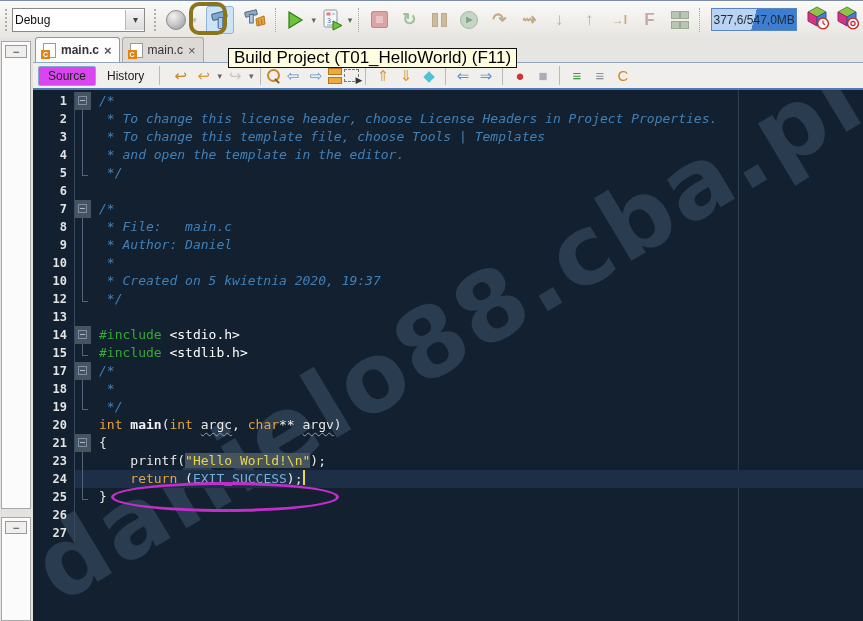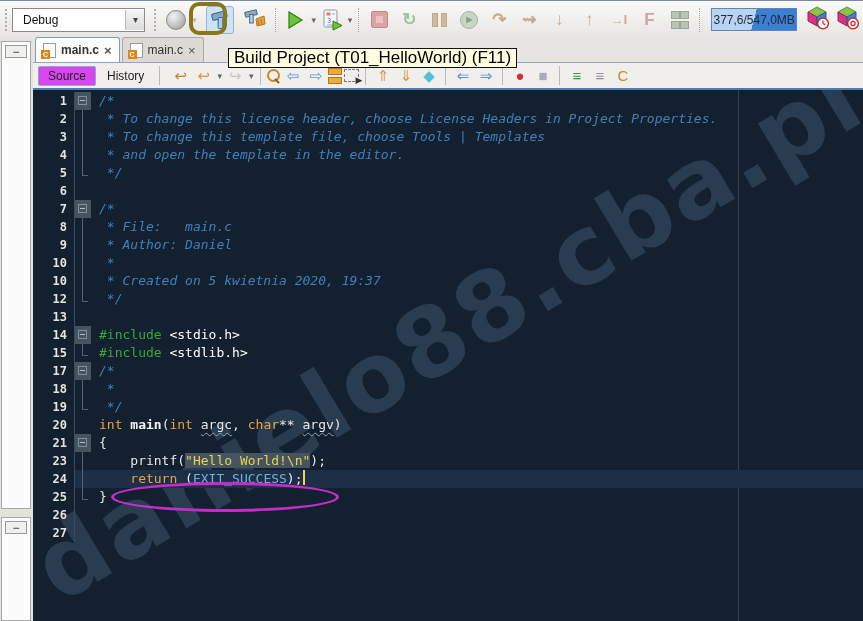--- a/index.html
+++ b/index.html
@@ -8,21 +8,21 @@
        border-top:1px solid #7a8aa8;box-sizing:border-box;}
   
   .main-toolbar{position:absolute;left:0;top:0;width:863px;height:37px;
     background:linear-gradient(#fafaf8,#e7e5e1);border-bottom:1px solid #c6c4c0;
     display:flex;align-items:center;}
   .grip{width:6px;height:26px;margin:0 3px;
     background-image:radial-gradient(#b0aeaa 1px,transparent 1.2px);
     background-size:4px 4px;background-position:1px 1px;}
   .combo{width:132px;height:22px;background:#fff;border:1px solid #8a8a8a;
     display:flex;align-items:center;justify-content:space-between;margin-right:4px;}
-  .combo .val{padding-left:10px;color:#111;}
+  .combo .val{padding-left:2px;color:#111;}
   .combo .dd{width:18px;height:20px;border-left:1px solid #b8b8b8;background:linear-gradient(#f4f4f4,#dcdcdc);
     display:flex;align-items:center;justify-content:center;color:#444;font-size:10px;}
   .tbtn{width:28px;height:28px;border-radius:3px;display:flex;align-items:center;justify-content:center;
     position:relative;margin:0 1px;}
   .tbtn.hover{background:#cfe3f7;border:1px solid #8fb4d9;box-sizing:border-box;}
   .caret{font-size:9px;color:#666;margin:0 1px;}
   .caret.dis{color:#bbb;}
   .vsep{height:24px;border-left:1px dotted #a8a6a2;margin:0 5px;}
   .globe{width:20px;height:20px;border-radius:50%;
     background:radial-gradient(circle at 35% 30%,#f2f2f2,#c2c2c2 55%,#8e8e8e);

